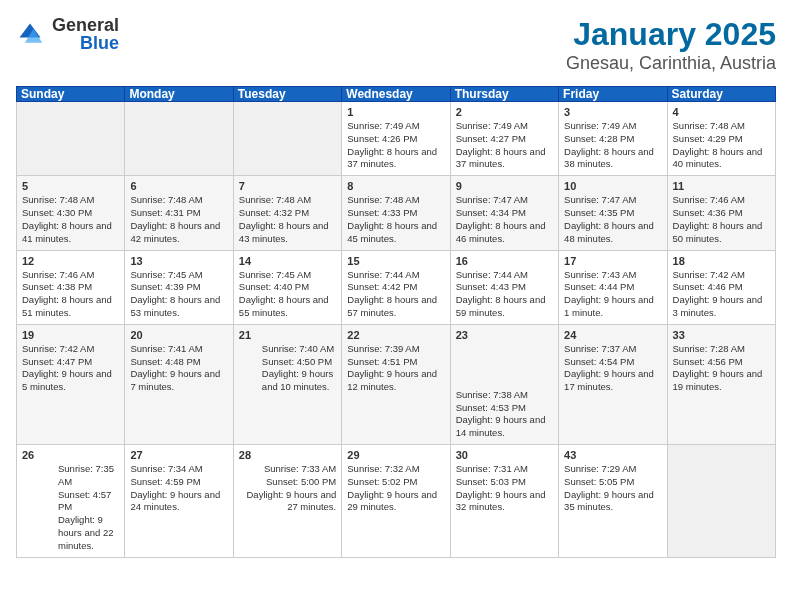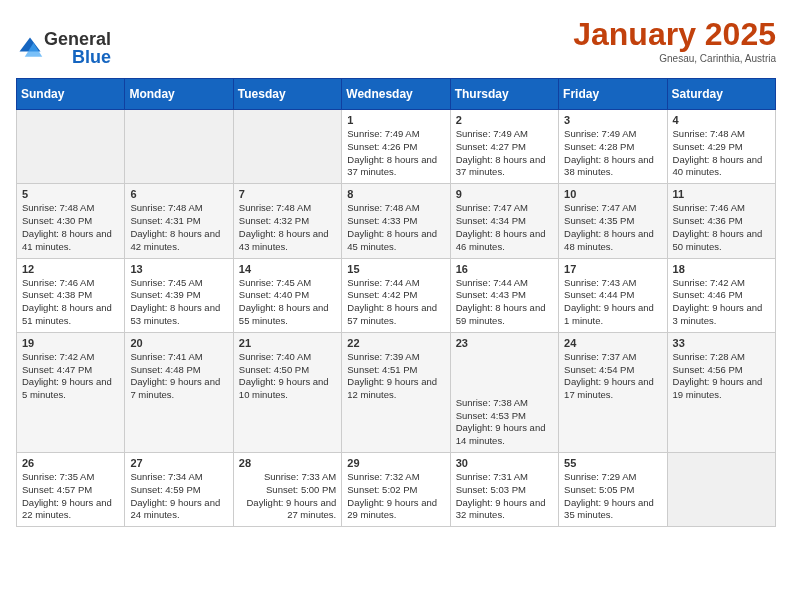--- a/index.html
+++ b/index.html
@@ -12,22 +12,21 @@
     }
     .header {
       display: flex;
       justify-content: space-between;
       align-items: flex-start;
       margin-bottom: 12px;
     }
     .logo {
       display: flex;
       align-items: center;
-      gap: 0;
-      margin-top: 14px;
+      gap: 8px;
     }
     .logo-text {
       display: flex;
       flex-direction: column;
       line-height: 1;
     }
     .logo-general {
       font-size: 18px;
       font-weight: bold;
       color: #333;
@@ -41,37 +40,37 @@
     .logo-icon {
       width: 28px;
       height: 28px;
     }
     .title-area {
       text-align: right;
     }
     .month-title {
       font-size: 32px;
       font-weight: bold;
-      color: #c2410c;
+      color: #0369a1;
     }
     .location {
-      font-size: 10px;
+      font-size: 18px;
       color: #555;
     }
     .calendar {
       width: 100%;
       border-collapse: collapse;
       border: 1px solid #ccc;
     }
     .calendar th {
       background: #1565c0;
       color: #fff;
       font-size: 12px;
       font-weight: bold;
-      padding: 8px 4px;
+      padding: 0 4px;
       text-align: left;
       border: 1px solid #1040a0;
     }
     .calendar td {
       vertical-align: top;
       padding: 4px 5px;
       border: 1px solid #ccc;
       font-size: 10px;
       color: #333;
       width: 108px;
@@ -253,21 +252,21 @@
 Daylight: 9 hours and 5 minutes.</div>
         </td>
         <td>
           <div class="day-number">20</div>
           <div class="day-info" style="white-space: pre-line;">Sunrise: 7:41 AM
 Sunset: 4:48 PM
 Daylight: 9 hours and 7 minutes.</div>
         </td>
         <td>
           <div class="day-number">21</div>
-          <div class="day-info" style="white-space: pre-line;">Sunrise: 7:40 AM
+          <div class="day-info" style="white-space: pre-line; margin-left: 23px;">Sunrise: 7:40 AM
 Sunset: 4:50 PM
 Daylight: 9 hours and 10 minutes.</div>
         </td>
         <td>
           <div class="day-number">22</div>
           <div class="day-info" style="white-space: pre-line;">Sunrise: 7:39 AM
 Sunset: 4:51 PM
 Daylight: 9 hours and 12 minutes.</div>
         </td>
         <td>
@@ -285,21 +284,21 @@
         <td>
           <div class="day-number">33</div>
           <div class="day-info" style="white-space: pre-line;">Sunrise: 7:28 AM
 Sunset: 4:56 PM
 Daylight: 9 hours and 19 minutes.</div>
         </td>
       </tr>
       <tr>
         <td>
           <div class="day-number">26</div>
-          <div class="day-info" style="white-space: pre-line;">Sunrise: 7:35 AM
+          <div class="day-info" style="white-space: pre-line; margin-left: 36px;">Sunrise: 7:35 AM
 Sunset: 4:57 PM
 Daylight: 9 hours and 22 minutes.</div>
         </td>
         <td>
           <div class="day-number">27</div>
           <div class="day-info" style="white-space: pre-line;">Sunrise: 7:34 AM
 Sunset: 4:59 PM
 Daylight: 9 hours and 24 minutes.</div>
         </td>
         <td>
@@ -314,21 +313,21 @@
 Sunset: 5:02 PM
 Daylight: 9 hours and 29 minutes.</div>
         </td>
         <td>
           <div class="day-number">30</div>
           <div class="day-info" style="white-space: pre-line;">Sunrise: 7:31 AM
 Sunset: 5:03 PM
 Daylight: 9 hours and 32 minutes.</div>
         </td>
         <td>
-          <div class="day-number">55</div>
+          <div class="day-number">43</div>
           <div class="day-info" style="white-space: pre-line;">Sunrise: 7:29 AM
 Sunset: 5:05 PM
 Daylight: 9 hours and 35 minutes.</div>
         </td>
         <td class="empty-cell"></td>
       </tr>
     </tbody>
 </table>
 
 </body></html>

